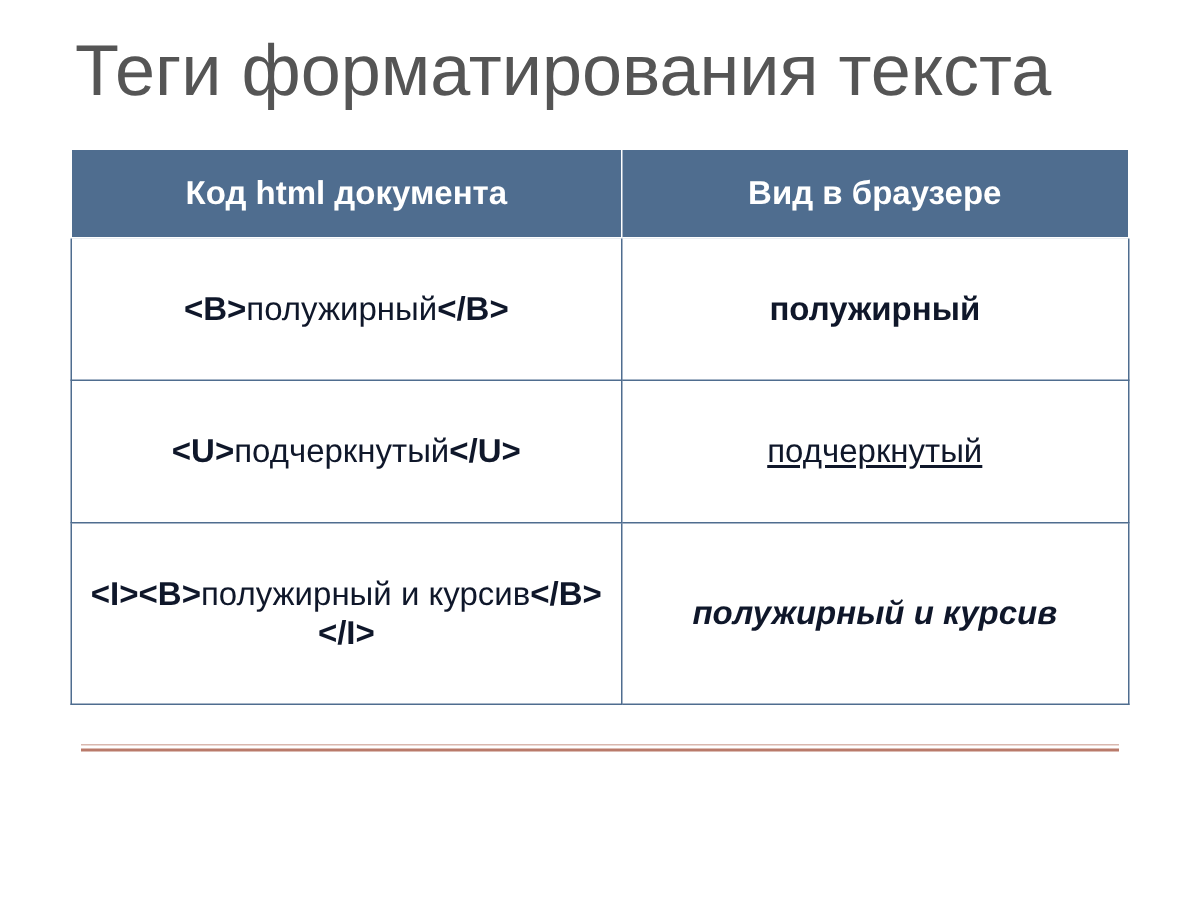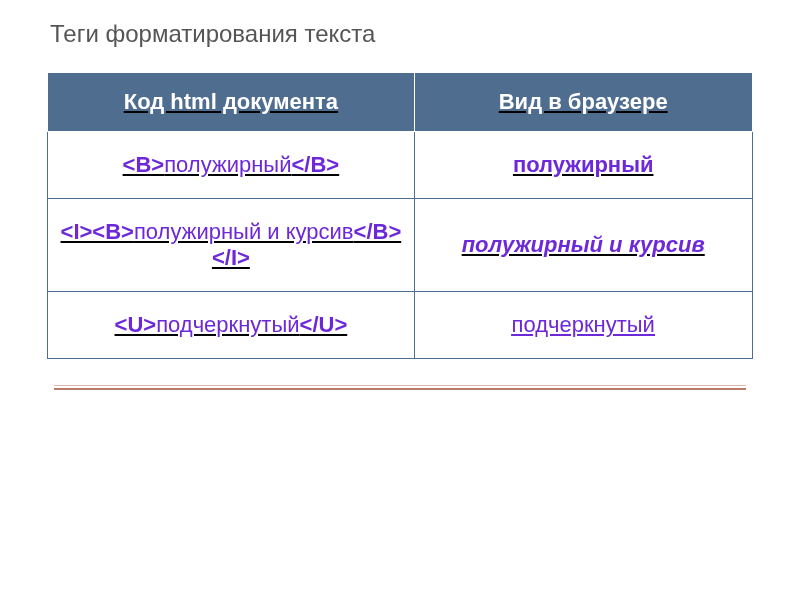--- a/index.html
+++ b/index.html
@@ -4,48 +4,47 @@
   <style>
     * { margin: 0; padding: 0; box-sizing: border-box; }
     body {
       width: 800px;
       height: 600px;
       font-family: Arial, sans-serif;
       background: #fff;
       padding: 20px 40px;
     }
     .title {
-      font-size: 24px;
+      font-size: 48px;
       color: #555;
       margin-bottom: 24px;
       margin-left: 10px;
       font-weight: normal;
     }
     table {
       width: 98%;
       margin: 16px auto;
       border-collapse: collapse;
-      text-decoration: underline;
     }
     th {
       background: #4F6D8F;
       color: #fff;
       font-weight: bold;
       font-size: 22px;
       padding: 16px 10px;
       border: 1px solid #fff;
       text-align: center;
     }
     td {
       background: #fff;
       font-size: 22px;
-      padding: 20px 10px;
+      padding: 34px 10px;
       border: 1px solid #4F6D8F;
       text-align: center;
-      color: #6d28d9;
+      color: #0f172a;
     }
     td.code { width: 52%; }
     td.render { width: 48%; }
     .bold-tag { font-weight: bold; }
     .rendered-bold { font-weight: bold; }
     .rendered-italic { font-style: italic; }
     .rendered-underline { text-decoration: underline; }
     .rendered-bolditalic { font-weight: bold; font-style: italic; }
     .hr {
       width: 96%;
@@ -79,30 +78,30 @@
     <tr>
       <td class="code">
         <span class="bold-tag">&lt;B&gt;</span><span>полужирный</span><span class="bold-tag">&lt;/B&gt;</span>
       </td>
       <td class="render">
         <span class="rendered-bold">полужирный</span>
       </td>
     </tr>
     <tr>
       <td class="code">
+        <span class="bold-tag">&lt;U&gt;</span><span>подчеркнутый</span><span class="bold-tag">&lt;/U&gt;</span>
+      </td>
+      <td class="render">
+        <span class="rendered-underline">подчеркнутый</span>
+      </td>
+    </tr>
+    <tr>
+      <td class="code">
         <span class="bold-tag">&lt;I&gt;&lt;B&gt;</span><span>полужирный и курсив</span><span class="bold-tag">&lt;/B&gt;&lt;/I&gt;</span>
       </td>
       <td class="render">
         <span class="rendered-bolditalic">полужирный и курсив</span>
-      </td>
-    </tr>
-    <tr>
-      <td class="code">
-        <span class="bold-tag">&lt;U&gt;</span><span>подчеркнутый</span><span class="bold-tag">&lt;/U&gt;</span>
-      </td>
-      <td class="render">
-        <span class="rendered-underline">подчеркнутый</span>
       </td>
     </tr>
   </tbody>
 </table>
 
 <div class="hr"></div>
 
 </body></html>

